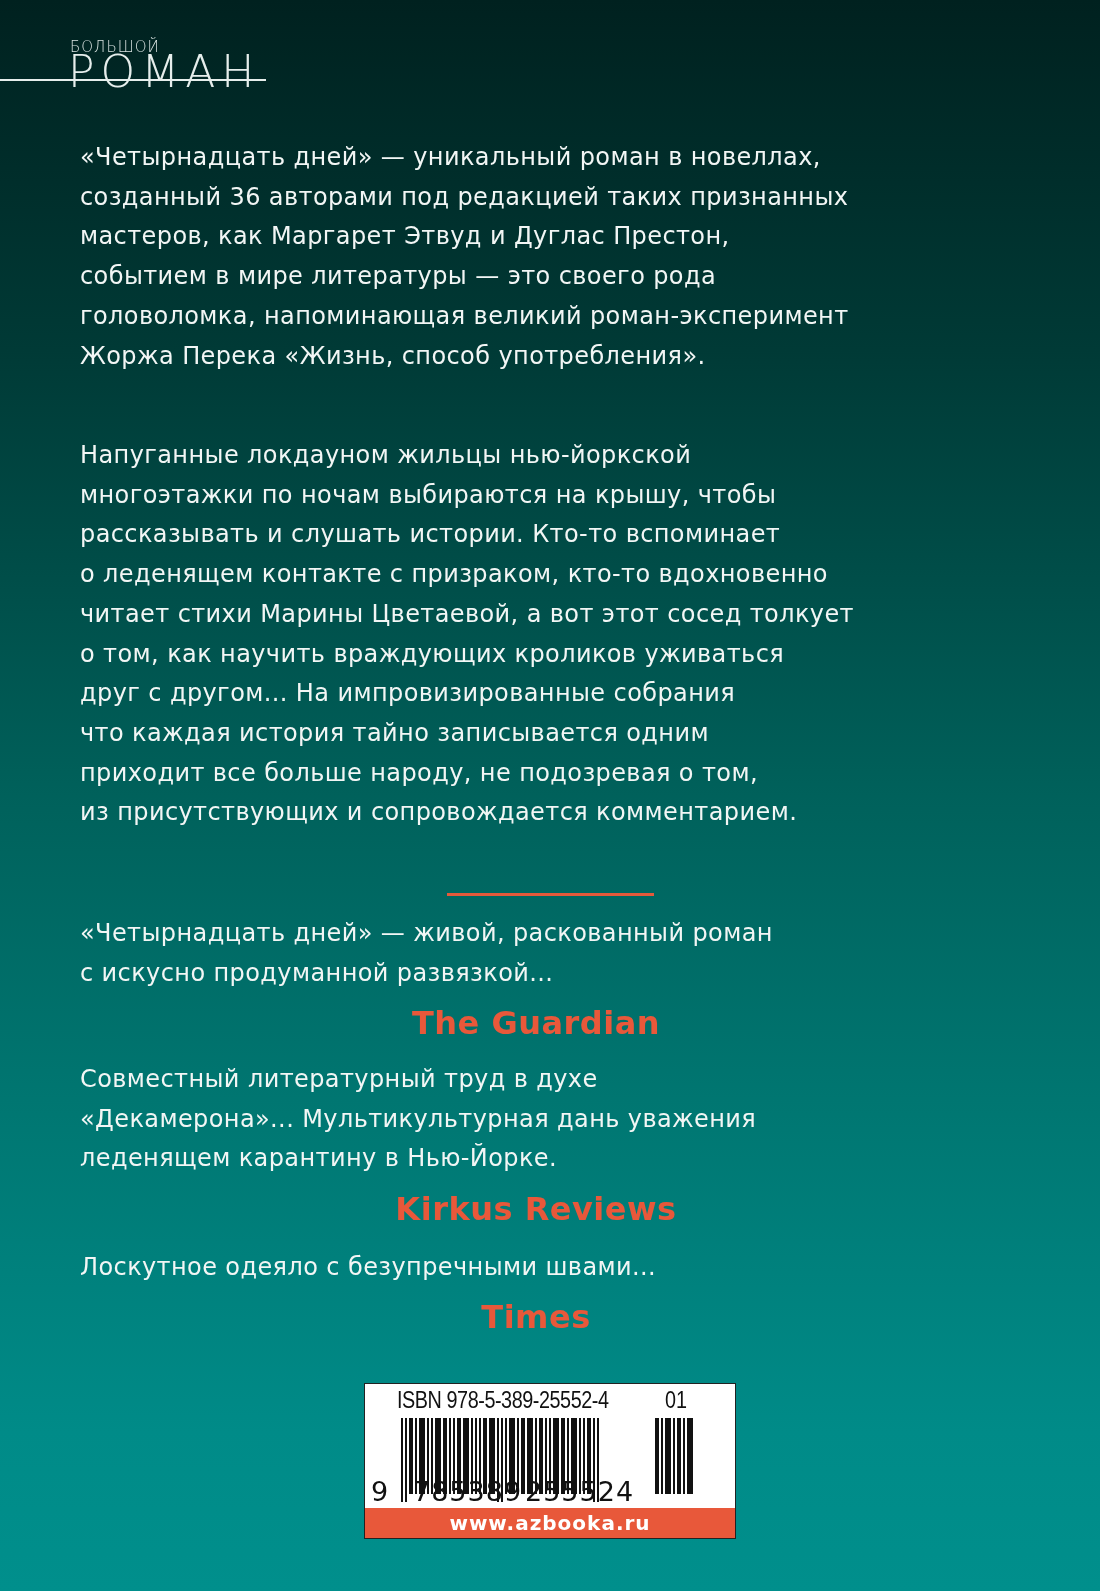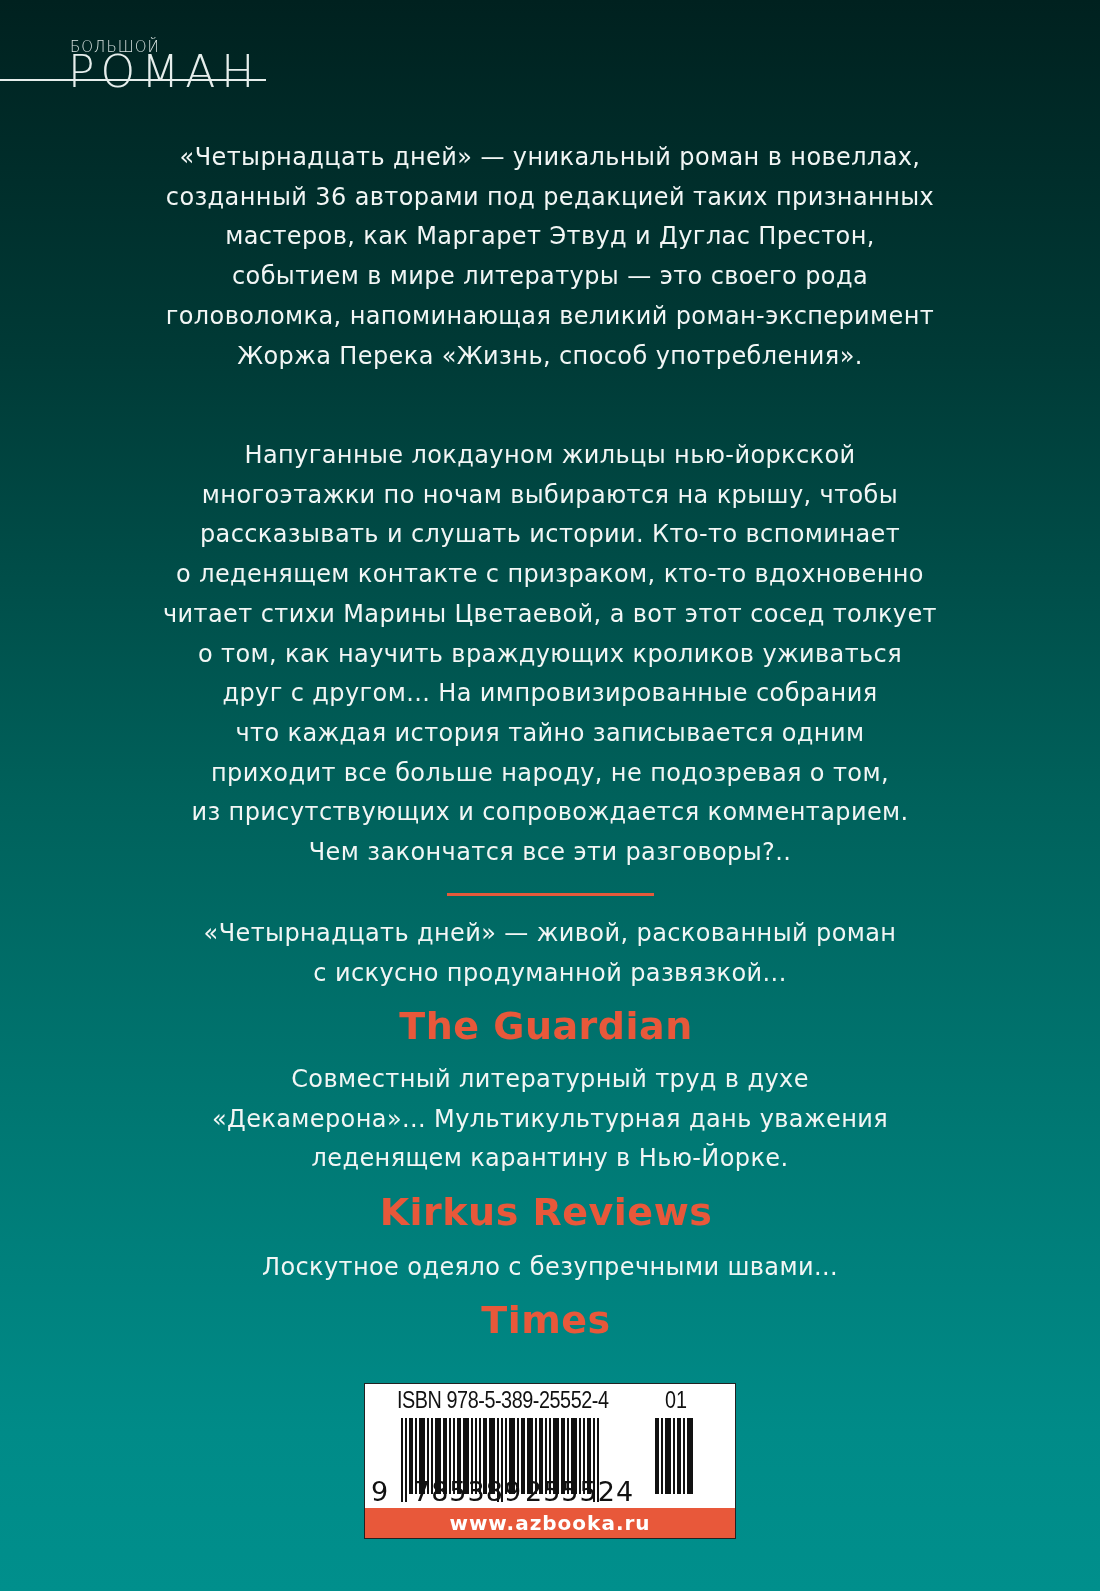--- a/index.html
+++ b/index.html
@@ -7,27 +7,27 @@
     width: 1100px; height: 1591px; overflow: hidden; position: relative;
     background: linear-gradient(180deg, #00211f 0%, #003a36 22%, #00615b 50%, #007772 70%, #008b88 90%, #008f8c 100%);
     font-family: "DejaVu Sans", sans-serif;
     color: #f2f6f5;
   }
   .series-logo { position: absolute; left: 0; top: 36px; width: 270px; height: 60px; }
   .series-small { position: absolute; left: 70px; top: 2px; font-size: 15px; letter-spacing: 1px; color: #d9e3e1; font-weight: 300; }
   .series-big { position: absolute; left: 68px; top: 14px; font-size: 44px; letter-spacing: 6px; color: #e6eeec; font-weight: 200; line-height: 44px; -webkit-text-stroke: 0; }
   .series-line { position: absolute; left: 0; top: 43px; width: 266px; height: 1.5px; background: #e6eeec; }
 
-  .text-block { position: absolute; left: 80px; width: 940px; text-align: center; font-size: 24px; line-height: 39.7px; letter-spacing: 0.4px; }
+  .text-block { position: absolute; left: 80px; width: 940px; font-size: 24px; line-height: 39.7px; letter-spacing: 0.4px; }
   .text-block p { margin: 0; }
   #desc1 { top: 138px; }
   #desc2 { top: 436px; }
   .divider { position: absolute; left: 447px; top: 893px; width: 207px; height: 3px; background: #e45a3b; }
   #quote1 { top: 914px; }
-  .source { position: absolute; left: 76px; width: 940px; text-align: center; color: #e8583a; font-weight: bold; font-size: 38px; font-family: "DejaVu Sans", sans-serif; letter-spacing: 0.5px; }
+  .source { position: absolute; left: 66px; width: 940px; text-align: center; color: #e8583a; font-weight: bold; font-size: 32px; font-family: "DejaVu Sans", sans-serif; letter-spacing: 0.5px; }
   #src1 { top: 1004px; }
   #quote2 { top: 1060px; }
   #src2 { top: 1190px; }
   #quote3 { top: 1248px; }
   #src3 { top: 1298px; }
 
   .barcode-box { position: absolute; left: 364px; top: 1383px; width: 372px; height: 156px; background: #fff; border: 1.5px solid #222; box-sizing: border-box; padding-left: 24px; }
   .isbn-text { position: absolute; left: 32px; top: 3px; font-family: "Liberation Sans Narrow", "Liberation Sans", sans-serif; font-size: 23px; color: #111; transform: scaleX(0.86); transform-origin: left; letter-spacing: -0.5px; }
   .addon-text { position: absolute; left: 300px; top: 3px; font-size: 23px; color: #111; font-family: "Liberation Sans", sans-serif; transform: scaleX(0.86); transform-origin: left; }
   .bars { position: absolute; left: 36px; top: 34px; height: 84px; display: flex; align-items: flex-start; }
@@ -63,21 +63,20 @@
   <p>Напуганные локдауном жильцы нью-йоркской</p>
   <p>многоэтажки по ночам выбираются на крышу, чтобы</p>
   <p>рассказывать и слушать истории. Кто-то вспоминает</p>
   <p>о леденящем контакте с призраком, кто-то вдохновенно</p>
   <p>читает стихи Марины Цветаевой, а вот этот сосед толкует</p>
   <p>о том, как научить враждующих кроликов уживаться</p>
   <p>друг с другом... На импровизированные собрания</p>
   <p>что каждая история тайно записывается одним</p>
   <p>приходит все больше народу, не подозревая о том,</p>
   <p>из присутствующих и сопровождается комментарием.</p>
-  <p>Чем закончатся все эти разговоры?..</p>
 </div>
 
 <div class="divider"></div>
 
 <div class="text-block" id="quote1">
   <p>«Четырнадцать дней» — живой, раскованный роман</p>
   <p>с искусно продуманной развязкой...</p>
 </div>
 <div class="source" id="src1">The Guardian</div>
 

